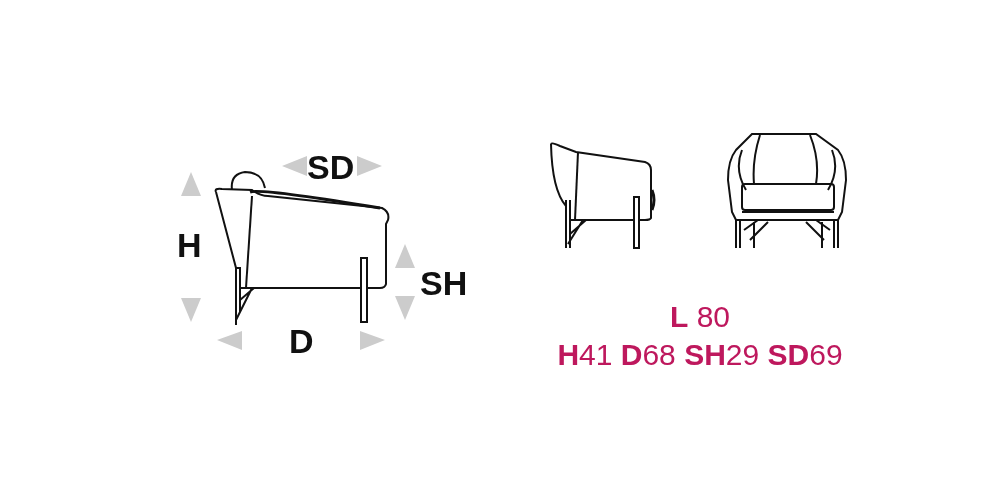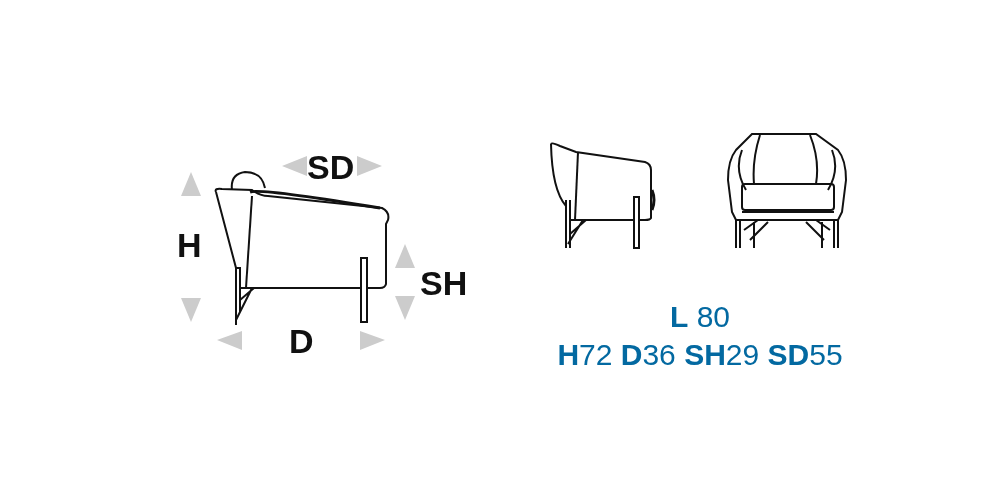--- a/index.html
+++ b/index.html
@@ -1,19 +1,19 @@
 <!DOCTYPE html>
 <html><head>
 <meta charset="utf-8">
 <style>
   html,body{margin:0;padding:0;background:#fff;}
   body{width:1000px;height:500px;position:relative;overflow:hidden;font-family:"Liberation Sans",sans-serif;}
   .lbl{position:absolute;font-weight:bold;color:#111;font-size:34px;line-height:1;}
   svg{position:absolute;left:0;top:0;}
-  .dims{position:absolute;left:530px;width:340px;text-align:center;color:#0369a1;font-size:30px;line-height:1;}
+  .dims{position:absolute;left:530px;width:340px;text-align:center;color:#be185d;font-size:30px;line-height:1;}
   .dims b{font-weight:bold;}
   .dims span.v{font-weight:normal;}
 </style>
 </head>
 <body>
 
 <svg width="1000" height="500" viewBox="0 0 1000 500">
   <g fill="#cccccc">
 
     <polygon points="282,166 307,156 307,176"></polygon>
@@ -62,17 +62,17 @@
 
 <div class="lbl" style="left:307px;top:150px;">SD</div>
 <div class="lbl" style="left:177px;top:228px;">H</div>
 <div class="lbl" style="left:420px;top:266px;">SH</div>
 <div class="lbl" style="left:289px;top:324px;">D</div>
 
 <div class="dims" style="top:302px;">
   <b>L</b><span class="v"> 80</span>
 </div>
 <div class="dims" style="top:340px;">
-  <b>H</b><span class="v">72</span>
-  <b>D</b><span class="v">36</span>
+  <b>H</b><span class="v">41</span>
+  <b>D</b><span class="v">68</span>
   <b>SH</b><span class="v">29</span>
-  <b>SD</b><span class="v">55</span>
+  <b>SD</b><span class="v">69</span>
 </div>
 
 </body></html>

